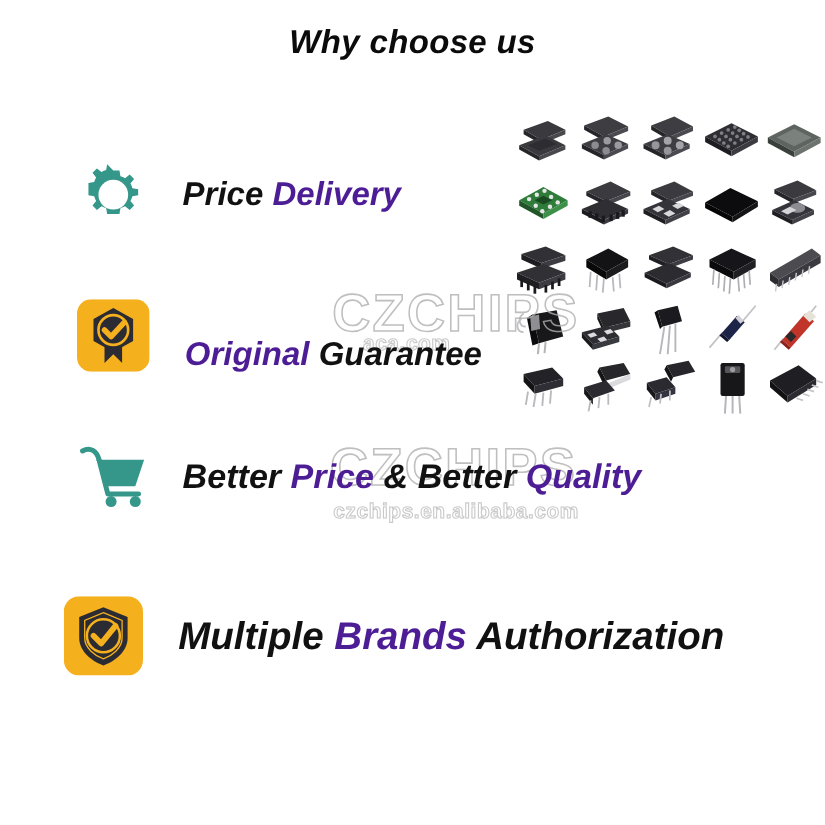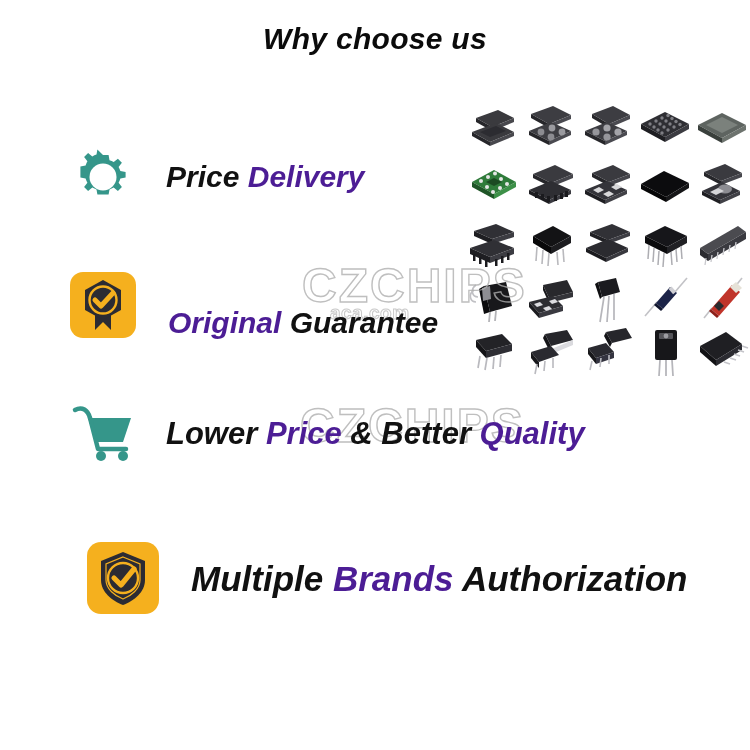--- a/index.html
+++ b/index.html
@@ -94,21 +94,21 @@
     font-weight: bold;
     color: #111111;
     white-space: nowrap;
     line-height: 1;
   }
   .hl { color: #4c1d95; }
 
   #row-delivery    { left: 74px;  top: 148px; }
   #row-guarantee   { left: 70px;  top: 272px; align-items: flex-end; }
   #row-price       { left: 70px;  top: 402px; }
-  #row-brands      { left: 87px;  top: 542px; }
+  #row-brands      { left: 58px;  top: 542px; }
 
   #row-delivery  .feature-text { font-size: 30px; margin-left: 34px; }
   #row-guarantee .feature-text { font-size: 30px; margin-left: 32px; }
   #row-price     .feature-text { font-size: 31px; margin-left: 30px; }
   #row-brands    .feature-text { font-size: 35px; margin-left: 32px; }
 </style>
 </head>
 <body>
 
 <div id="banner">
@@ -468,20 +468,21 @@
             <path d="M36 34 L42 36"></path>
           <path d="M30 38 L36 40"></path>
         </g>
       </svg>
     </div>
   </div>
 
   <div class="watermark-main" id="watermark-1">CZCHIPS</div>
   <div class="watermark-sub" id="watermark-1-sub">aca.com</div>
   <div class="watermark-main" id="watermark-2">CZCHIPS</div>
+  <div class="watermark-sub" id="watermark-2-sub">czchips.en.alibaba.com</div>
 
   <div class="feature-row" id="row-delivery">
     <span class="feature-icon">
       <svg width="58" height="58" viewBox="0 0 58 58">
         <g fill="#35968A">
           <path d="M29 2 l5.6 0 0.9 5.2 a22 22 0 0 1 4.2 1.8 l4.2 -3.3 4 4 -3.3 4.2 a22 22 0 0 1 1.8 4.2 l5.2 0.9 0 5.6 -5.2 0.9 a22 22 0 0 1 -1.8 4.2 l3.3 4.2 -4 4 -4.2 -3.3 a22 22 0 0 1 -4.2 1.8 l-0.9 5.2 -5.6 0 -5.6 0 -0.9 -5.2 a22 22 0 0 1 -4.2 -1.8 l-4.2 3.3 -4 -4 3.3 -4.2 a22 22 0 0 1 -1.8 -4.2 l-5.2 -0.9 0 -5.6 0 -5.6 5.2 -0.9 a22 22 0 0 1 1.8 -4.2 l-3.3 -4.2 4 -4 4.2 3.3 a22 22 0 0 1 4.2 -1.8 l0.9 -5.2 z" transform="translate(0,5) scale(1.0)"></path>
         </g>
         <circle cx="29" cy="29" r="13.5" fill="#ffffff"></circle>
       </svg>
     </span>
@@ -512,21 +513,21 @@
         <g fill="none" stroke="#35968A" stroke-width="4.5" stroke-linecap="round" stroke-linejoin="round">
           <path d="M5 8 C 12 4, 18 8, 20 16"></path>
         </g>
         <path d="M18 16 L61 16 L53 40 L26 40 Z" fill="#35968A"></path>
         <path d="M20 16 L28 47 L56 47" fill="none" stroke="#35968A" stroke-width="4.5" stroke-linecap="round" stroke-linejoin="round"></path>
         <circle cx="31" cy="54" r="5" fill="#35968A"></circle>
         <circle cx="53" cy="54" r="5" fill="#35968A"></circle>
       </svg>
     </span>
     <span class="feature-text">
-      <span>Lower </span><span class="hl">Price</span><span> &amp; Better </span><span class="hl">Quality</span>
+      <span>Better </span><span class="hl">Price</span><span> &amp; Better </span><span class="hl">Quality</span>
     </span>
   </div>
 
   <div class="feature-row" id="row-brands">
     <span class="feature-icon">
       <svg width="72" height="72" viewBox="0 0 72 72">
         <rect x="0" y="0" width="72" height="72" rx="14" fill="#F5B01E"></rect>
         <path d="M36 10 L58 19 L58 38 C58 50, 47 59, 36 63 C25 59, 14 50, 14 38 L14 19 Z" fill="#2B2B33"></path>
         <path d="M36 15 L53 22 L53 38 C53 47, 44 54, 36 57 C28 54, 19 47, 19 38 L19 22 Z" fill="#2B2B33" stroke="#F5B01E" stroke-width="1.2"></path>
         <circle cx="36" cy="36" r="15" fill="none" stroke="#F5B01E" stroke-width="2.3"></circle>

